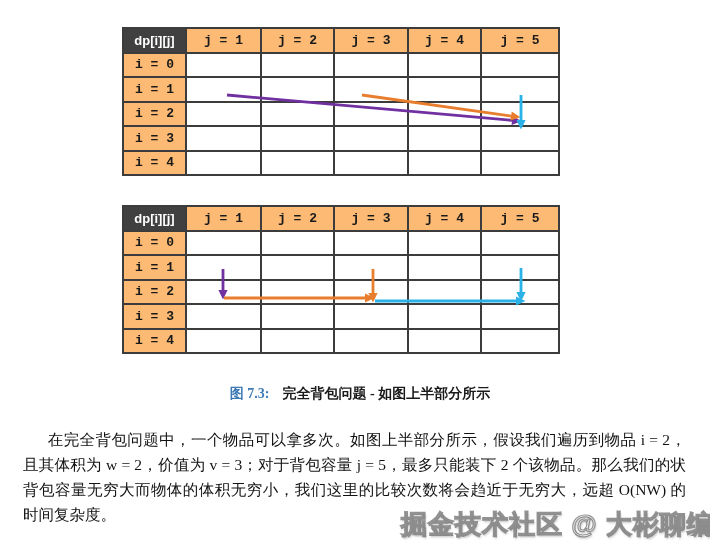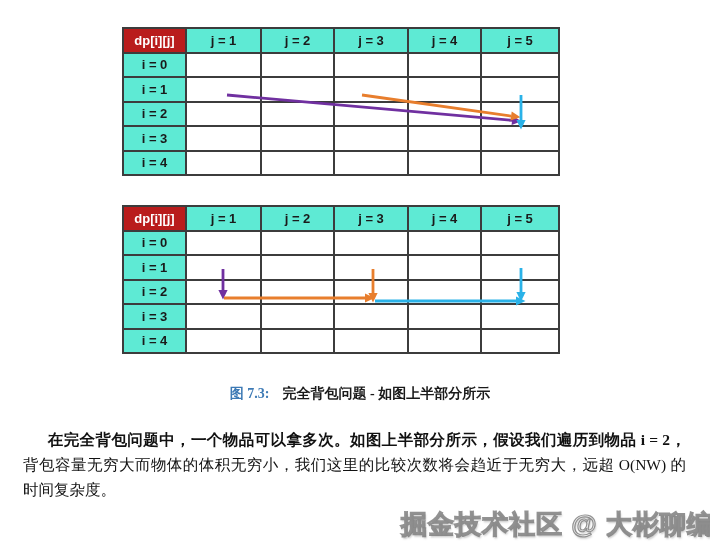--- a/index.html
+++ b/index.html
@@ -10,39 +10,39 @@
   
   table.dp{
     position:absolute;left:122px;border-collapse:collapse;table-layout:fixed;
     font-family:"Liberation Sans",sans-serif;font-size:13px;font-weight:bold;
     color:#1a1a1a;border:2px solid #161616;
   }
   table.dp td{
     border:2px solid #3c3c3c;height:22.5px;text-align:center;vertical-align:middle;
     padding:0;background:#ffffff;
   }
-  table.dp td.corner{background:#b91c1c;color:#ffffff;}
-  table.dp td.head{background:#5eead4;}
+  table.dp td.corner{background:#404040;color:#ffffff;}
+  table.dp td.head{background:#fdba74;font-family:Liberation Mono, monospace;}
   #t1{top:27px;}
   #t2{top:205px;}
   
   svg.overlay{position:absolute;left:0;top:0;pointer-events:none;}
   
   .caption{
     position:absolute;left:0;top:385px;width:684px;text-align:center;
     font-size:14px;font-weight:bold;color:#1a1a1a;
   }
   .caption .cap-label{margin-right:13px;padding-left:36px;}
   
   .para{
     position:absolute;left:23px;top:427px;width:663px;
     font-size:15.5px;line-height:25px;color:#111111;
   }
   .para .line{text-align:justify;text-align-last:justify;}
-  .para .line.indent{text-indent:1.6em;font-weight:bold;}
+  .para .line.indent{text-indent:1.6em;}
   .para .line.last{text-align-last:left;}
   
   .watermark{
     position:absolute;left:401px;top:507px;white-space:nowrap;
     font-family:"Liberation Sans",sans-serif;font-weight:bold;font-size:26px;
     letter-spacing:1px;color:rgba(255,255,255,0.42);
     -webkit-text-stroke:1.2px rgba(115,115,115,0.78);
     text-shadow:1px 2px 2px rgba(140,140,140,0.45);
   }
 </style>
@@ -195,19 +195,20 @@
       <line x1="375" y1="301" x2="516" y2="301" stroke="#2ab2e8" stroke-width="2.8"></line>
       <polygon points="525.5,301 516,305.6 516,296.4" fill="#2ab2e8"></polygon>
     </svg>
 
   <div class="caption">
     <span class="cap-label" style="color: rgb(61, 122, 181);">图 7.3:</span><span>完全背包问题 - 如图上半部分所示</span>
   </div>
 
   <div class="para">
       <div class="line indent">在完全背包问题中，一个物品可以拿多次。如图上半部分所示，假设我们遍历到物品 i = 2，</div>
+      <div class="line">且其体积为 w = 2，价值为 v = 3；对于背包容量 j = 5，最多只能装下 2 个该物品。那么我们的状</div>
       <div class="line">背包容量无穷大而物体的体积无穷小，我们这里的比较次数将会趋近于无穷大，远超 O(NW) 的</div>
       <div class="line last">时间复杂度。</div>
     </div>
 
   <div class="watermark">掘金技术社区 @ 大彬聊编程</div>
 
 </div>
 
 </body></html>

